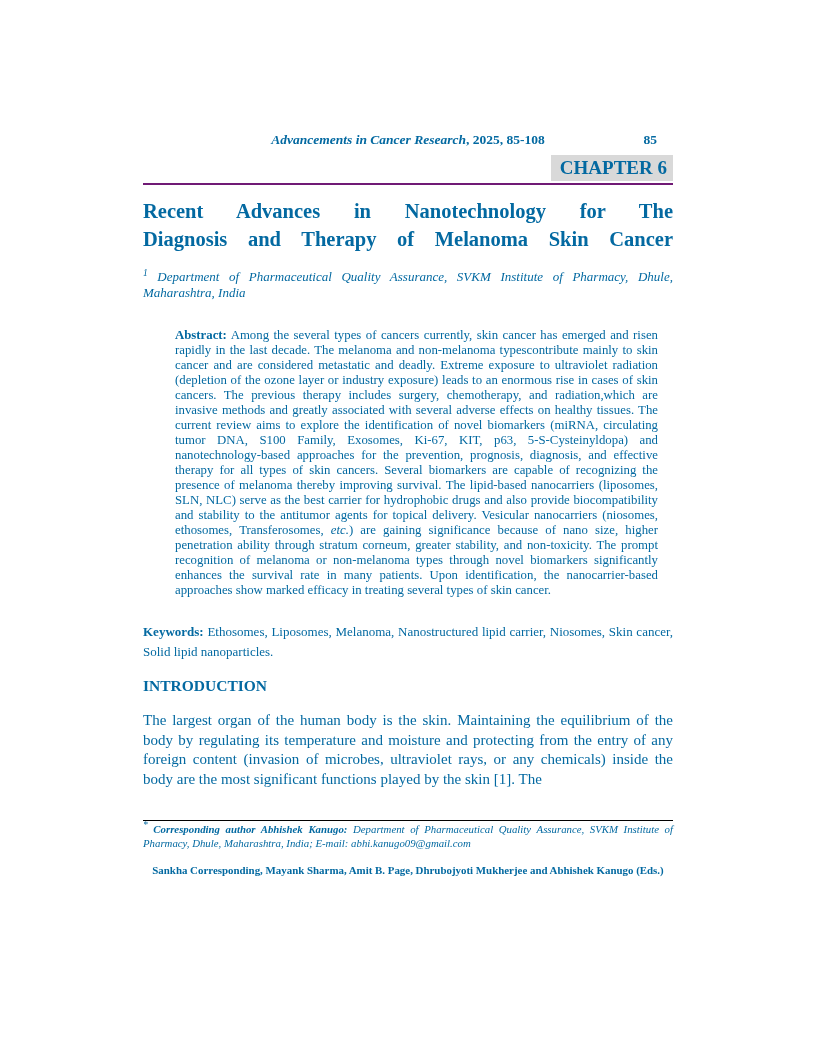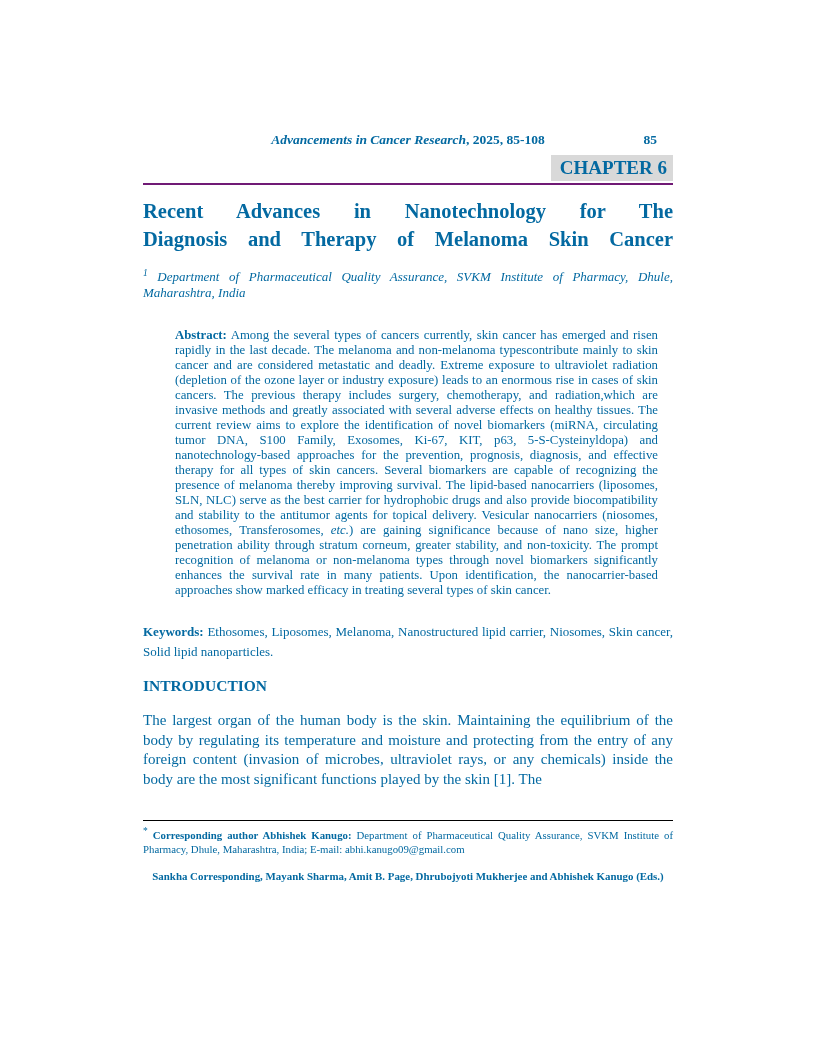--- a/index.html
+++ b/index.html
@@ -90,24 +90,25 @@
     font-size: 15px;
     line-height: 19.5px;
     text-align: justify;
   }
   .footer {
     position: absolute;
     left: 143px; right: 143px; top: 820px;
   }
   .footnote {
     border-top: 1.5px solid #000;
-    padding-top: 8px;
+    padding-top: 2px;
     font-size: 10.8px;
     line-height: 13.5px;
     text-align: justify;
+    font-style: italic;
   }
   .footnote .bold { font-weight: bold; }
   .publisher {
     margin-top: 13px;
     text-align: center;
     font-weight: bold;
     font-size: 10.9px;
     line-height: 14px;
   }
   .publisher .line { display: block; white-space: nowrap; }

